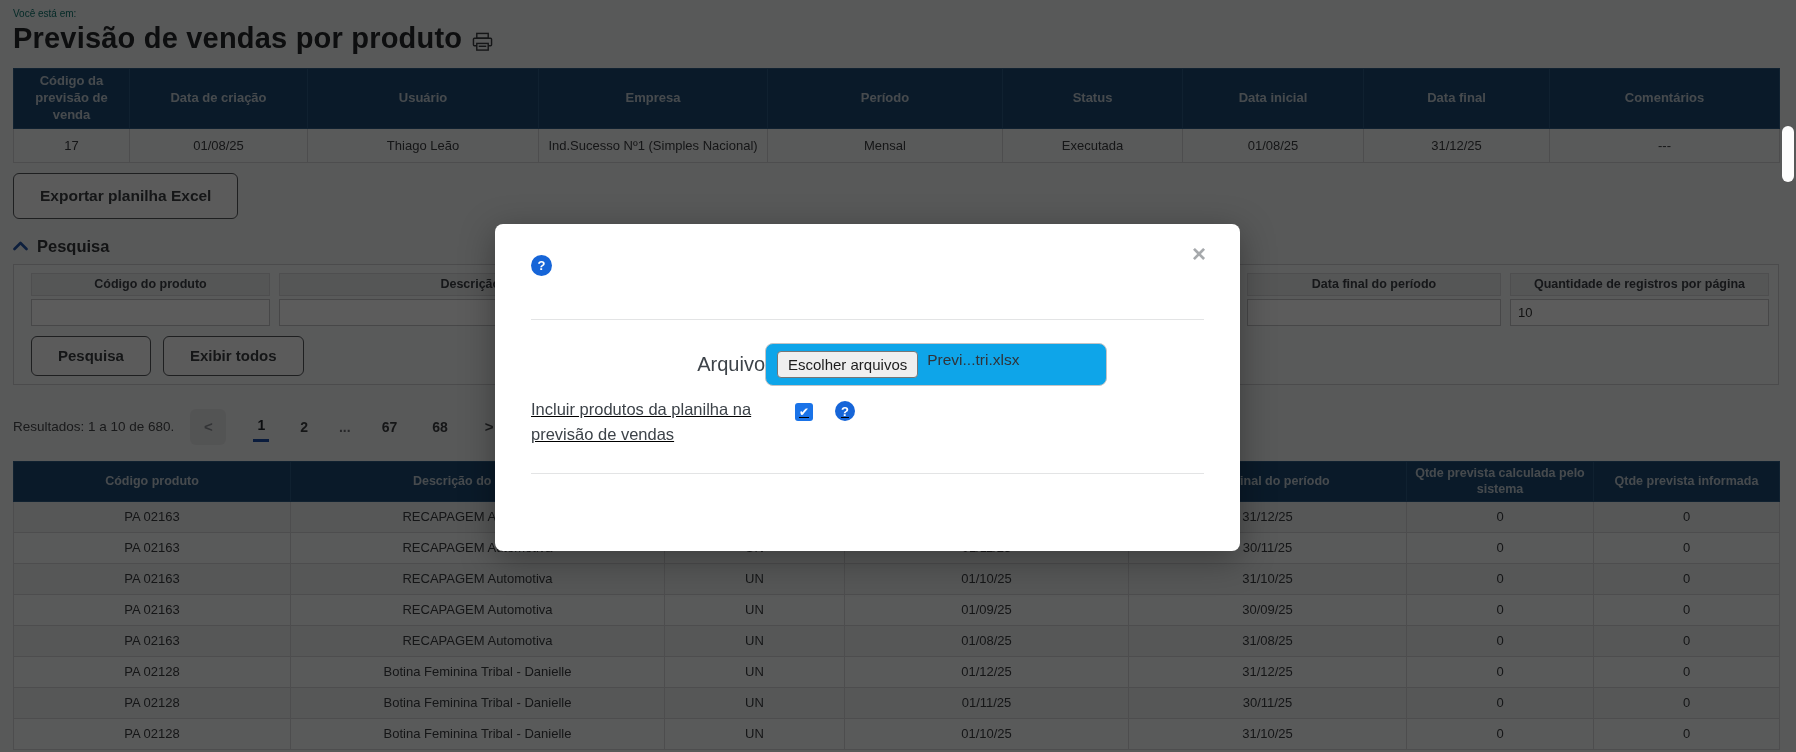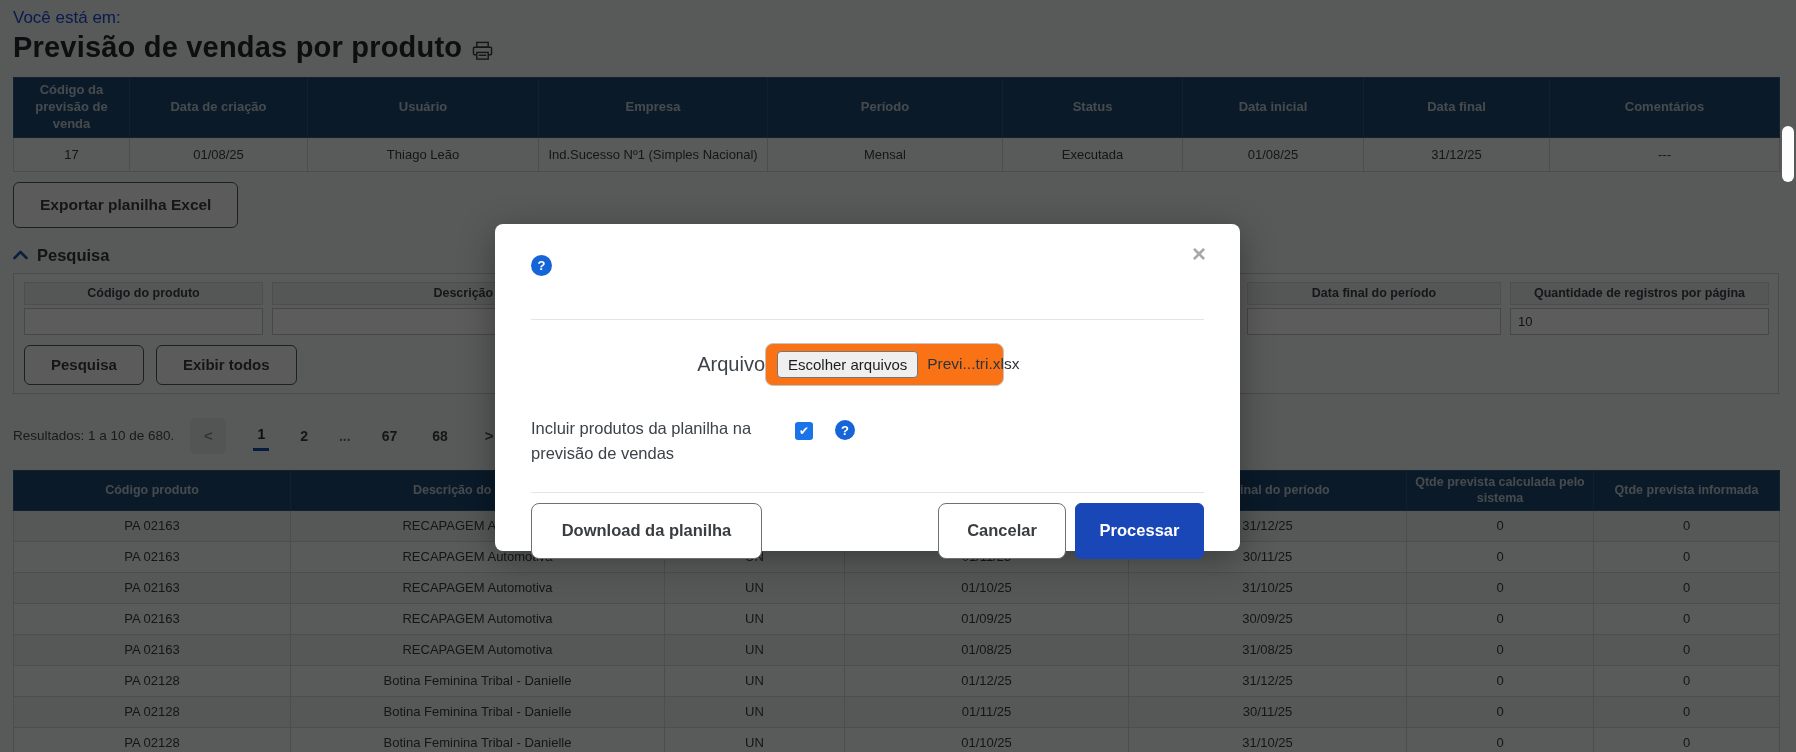--- a/index.html
+++ b/index.html
@@ -1,21 +1,21 @@
 <!DOCTYPE html>
 <html><head>
 <meta charset="utf-8">
 <style>
   * { box-sizing: border-box; margin: 0; padding: 0; }
   html,body { width:1796px; height:752px; }
   body { font-family: "Liberation Sans", sans-serif; background:#f4f5f6; overflow:hidden; }
   .page { position:relative; width:1796px; height:752px; overflow:hidden; padding:8px 14px 0 13px; }
 
   
-  .breadcrumb { font-size:17px; color:#1d4ed8; }
+  .breadcrumb { font-size:10px; color:#0f766e; }
   .title-row { display:flex; align-items:center; gap:10px; margin-top:3px; }
   .page-title { font-size:29px; font-weight:bold; color:#26282a; letter-spacing:.2px; }
   .printer { width:21px; height:20px; margin-top:6px; }
 
   
   table { border-collapse:collapse; table-layout:fixed; }
   .tbl { width:1766px; margin-top:13px; }
   .tbl th { background:#1e4a73; color:#c2cdd6; font-size:13px; font-weight:bold;
             border:1px solid #2d5b86; text-align:center; vertical-align:middle;
             padding:4px 6px; line-height:1.3;margin-top:8px; }
@@ -30,21 +30,21 @@
 
   
   .btn-row { display:flex; gap:13px; margin-top:10px; }
   .btn-outline { background:#fcfcfd; border:1.5px solid #54575a; border-radius:6px;
                  color:#3c3f42; font-family:inherit; font-weight:bold; font-size:15.5px;
                  padding:0 26px; height:46px; cursor:pointer; white-space:nowrap; }
 
   
   .search-head { display:flex; align-items:center; gap:9px; margin-top:18px; }
   .search-title { font-size:16.5px; font-weight:bold; color:#35383b; }
-  .search-panel { margin-top:8px; border:1px solid #cfd1d3; background:#f7f8f9; padding:8px 9px 8px 10px; width:1766px; }
+  .search-panel { margin-top:8px; border:1px solid #cfd1d3; background:#f7f8f9; padding:8px 9px 8px 17px; width:1766px; }
   .field-row { display:flex; gap:9px; }
   .field { display:flex; flex-direction:column; }
   .f-label { background:#ebedef; border:1px solid #d7d9db; height:23px; font-size:12.5px;
              font-weight:bold; color:#3e4247; display:flex; align-items:center; justify-content:center; }
   .f-input { margin-top:3px; height:27px; border:1px solid #c4c6c8; background:#fff;
              font-family:inherit; font-size:13px; color:#333; padding:0 7px; width:100%; }
   .f-spacer { flex:1; }
   .search-btns { display:flex; gap:12px; margin-top:10px; }
   .search-btns .btn-outline { height:40px; font-size:15px; }
 
@@ -68,26 +68,26 @@
   .modal-close { position:absolute; top:18px; right:34px; font-size:24px; color:#a6a9ac;
                  line-height:1; cursor:pointer; font-weight:bold; }
   .modal-title-row { display:flex; align-items:center; gap:12px; padding-top:22px; height:56px; }
   .modal-title { font-size:26px; color:#3c4650; }
   .help-badge { width:21px; height:21px; border-radius:50%; background:#1665d8; color:#fff;
                 font-size:13px; font-weight:bold; display:flex; align-items:center;
                 justify-content:center; margin-top:4px; }
   .modal-divider { border:none; border-top:1px solid #e3e4e5; margin-top:39px; }
   .file-row { display:flex; align-items:center; margin-top:20px; height:48px; }
   .m-label { width:234px; font-size:20px; color:#3d4349;text-align:right; }
-  .file-control { display:flex; align-items:center; border:1px solid #c3c4c6; border-radius:8px;
-                  padding:7px 11px; width:239px; background:#f97316; }
+  .file-control { display:flex; border:1px solid #c3c4c6; border-radius:8px;
+                  padding:7px 11px; width:342px; background:#0ea5e9; }
   .file-btn { background:#efefef; border:1px solid #767676; border-radius:4px; font-family:inherit;
               font-size:15px; color:#1d1d1d; padding:4px 10px; white-space:nowrap; cursor:pointer; }
   .file-name { font-size:15.5px; color:#30343a; margin-left:9px; white-space:nowrap; }
-  .check-row { display:flex; margin-top:28px; }
+  .check-row { display:flex; margin-top:9px;text-decoration:underline; }
   .check-label { width:234px; font-size:16.5px; line-height:1.5; color:#3d4349; }
   .checkbox { width:18px; height:18px; border-radius:3px; background:#1a73e8; color:#fff;
               font-size:12px; display:flex; align-items:center; justify-content:center;
               margin-left:30px; margin-top:6px; cursor:pointer; }
   .check-help { margin-left:22px; margin-top:4px; }
   .modal-divider2 { border:none; border-top:1px solid #e3e4e5; margin-top:26px; }
   .modal-footer { display:flex; align-items:center; margin-top:10px; }
   .m-btn { font-family:inherit; font-weight:bold; font-size:16.5px; border-radius:8px;
            height:56px; cursor:pointer; }
   .m-btn-download { width:231px; background:#fff; border:1.5px solid #6e7073; color:#3a3d40; }
@@ -324,22 +324,17 @@
     </div>
 
     <div class="check-row">
       <span class="check-label">Incluir produtos da planilha na previsão de vendas</span>
       <span class="checkbox">✔</span>
       <span class="help-badge check-help" style="width:20px;height:20px;">?</span>
     </div>
 
     <hr class="modal-divider2">
 
-    <div class="modal-footer">
-      <button class="m-btn m-btn-download">Download da planilha</button>
-      <button class="m-btn m-btn-cancel">Cancelar</button>
-      <button class="m-btn m-btn-process">Processar</button>
-    </div>
   </div>
 
   <div class="scroll-thumb"></div>
 
 </div>
 
 </body></html>

